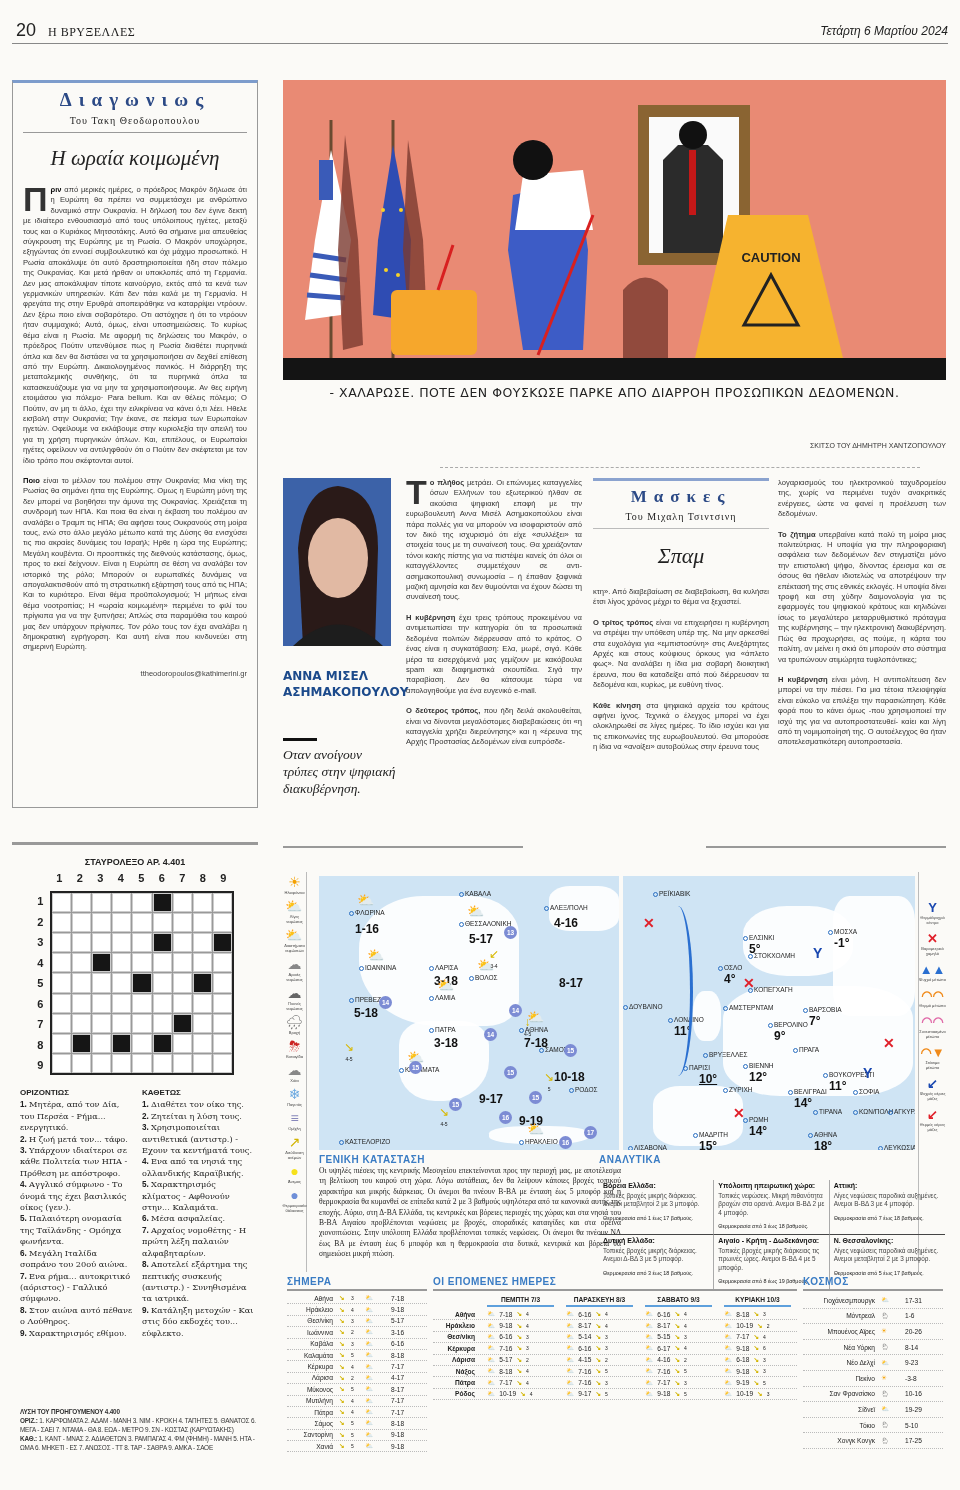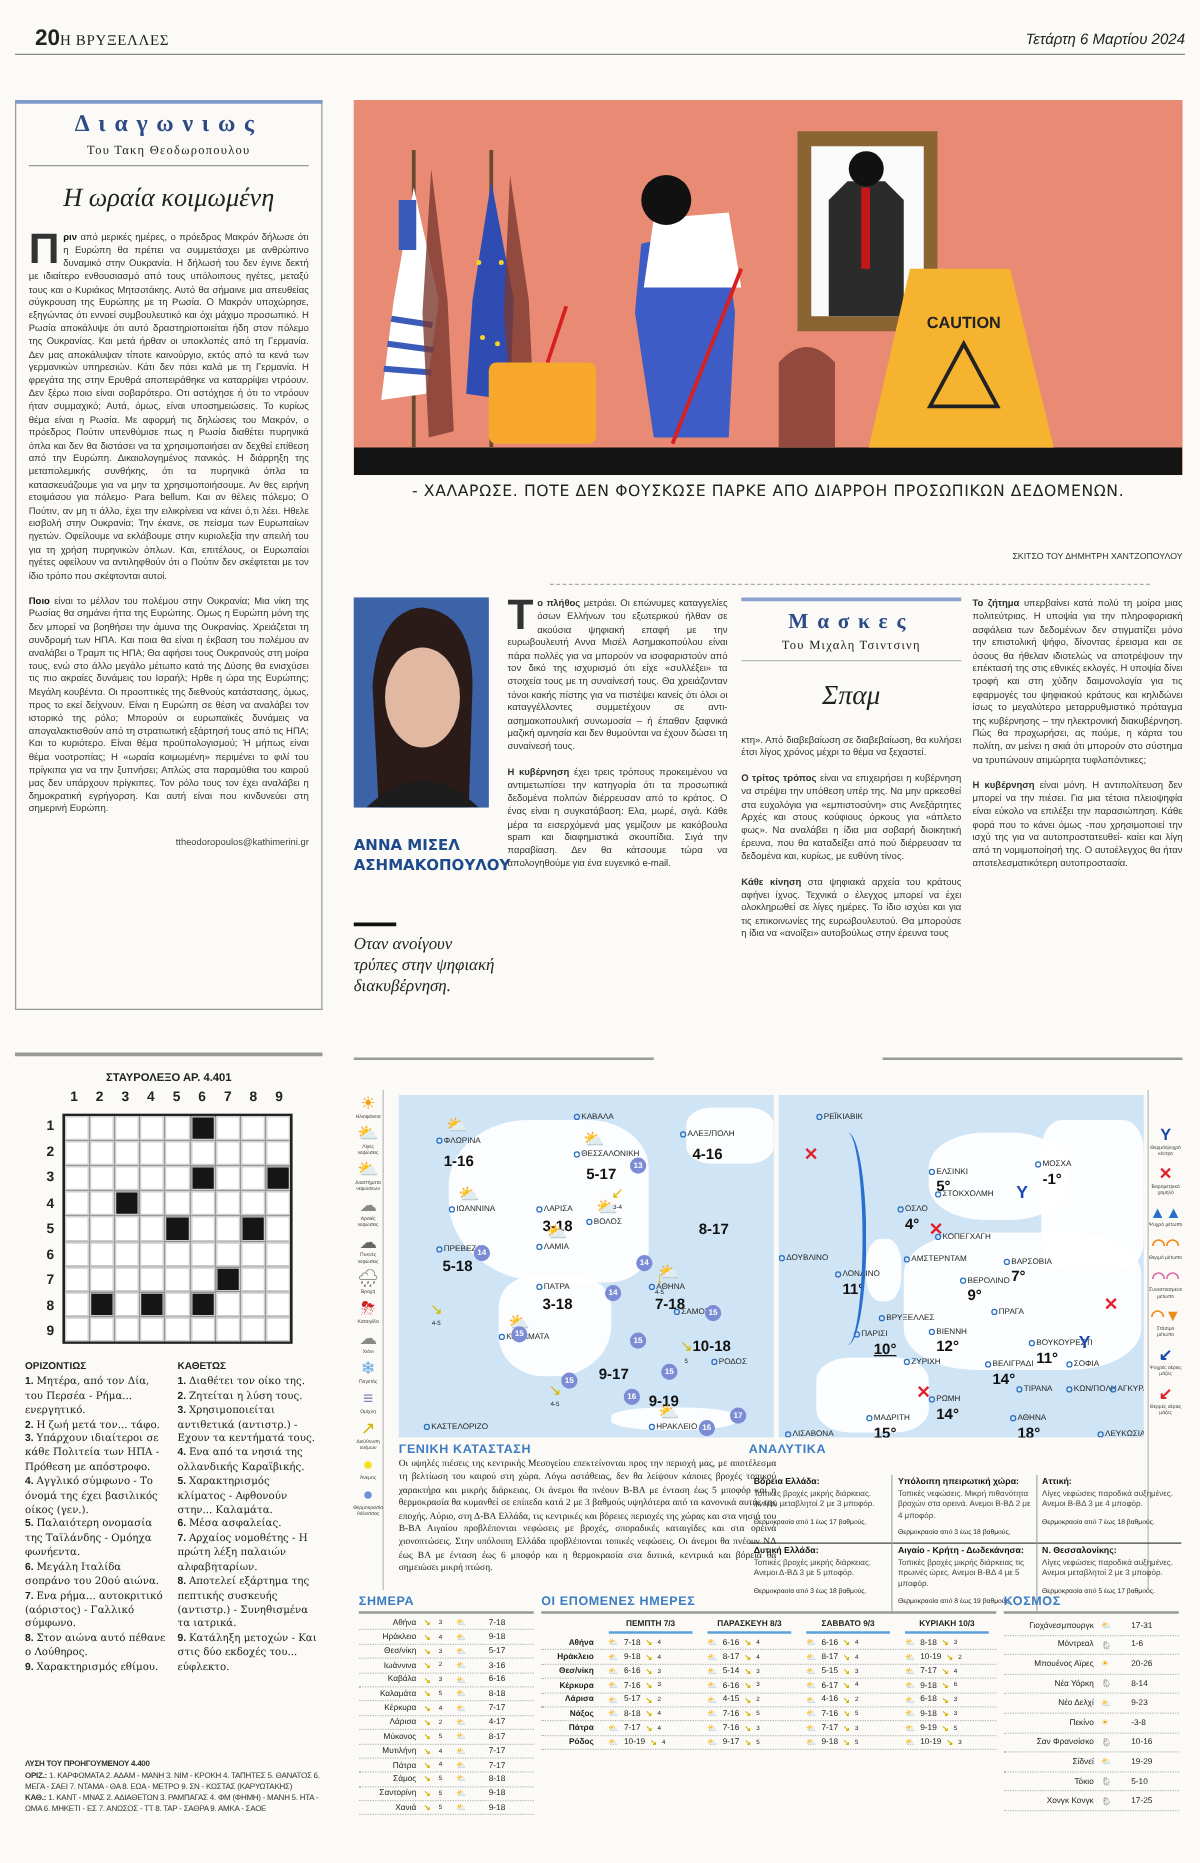--- a/index.html
+++ b/index.html
@@ -1,19 +1,19 @@
 <!DOCTYPE html>
 <html><head>
 <meta charset="utf-8">
 <style>
 *{box-sizing:border-box;margin:0;padding:0}
 body{width:960px;height:1490px;background:#fbfaf7;font-family:"Liberation Sans",sans-serif;color:#222;position:relative;overflow:hidden}
 .abs{position:absolute}
 .hdr{left:12px;top:14px;width:936px;height:30px;border-bottom:1px solid #888}
-.hdr .pg{position:absolute;left:16px;top:6px;font-weight:bold;font-size:18px}
+.hdr .pg{position:absolute;left:4px;top:6px;font-weight:normal;font-size:18px}
 .hdr .paper{position:absolute;left:36px;top:11px;font-size:12px;font-family:"Liberation Serif",serif;letter-spacing:.5px}
 .hdr .sec{position:absolute;left:0;right:0;top:4px;text-align:center;font-family:"Liberation Serif",serif;font-size:20px;letter-spacing:3px}
 .hdr .date{position:absolute;right:0;top:10px;font-style:italic;font-family:Liberation Sans, sans-serif;font-size:12px}
 .col1{left:12px;top:80px;width:246px;height:728px;border:1px solid #999;border-top:3px solid #7d9ccc;padding:6px 10px}
 .coltitle{text-align:center;font-family:"Liberation Serif",serif;color:#2c4a86;font-size:19px;letter-spacing:7px;font-weight:bold}
 .colauth{text-align:center;font-family:"Liberation Serif",serif;font-size:10px;letter-spacing:1px;margin-top:4px;padding-bottom:6px;border-bottom:1px solid #999}
 .headline{text-align:center;font-family:"Liberation Serif",serif;font-style:italic;font-size:21px;line-height:26px;margin:12px 0 14px}
 .body{font-size:7.6px;line-height:10.4px;text-align:justify;color:#333}
 .body p{margin-bottom:10px}
 .body b{color:#111}
@@ -159,34 +159,36 @@
     <path d="M10 168 Q55 125 100 168 Z" fill="#1d1d1d"></path>
   </svg>
 </div>
 <div class="abs pname">ΑΝΝΑ ΜΙΣΕΛ ΑΣΗΜΑΚΟΠΟΥΛΟΥ</div>
 <div class="abs pbar"></div>
 <div class="abs pquote">Οταν ανοίγουν τρύπες στην ψηφιακή διακυβέρνηση.</div>
 
 <div class="abs txtcol" style="left:406px;top:478px;width:176px">
   <p><span class="dropcap">Τ</span><b>ο πλήθος</b><span> μετράει. Οι επώνυμες καταγγελίες όσων Ελλήνων του εξωτερικού ήλθαν σε ακούσια ψηφιακή επαφή με την ευρωβουλευτή Αννα Μισέλ Ασημακοπούλου είναι πάρα πολλές για να μπορούν να ισοφαριστούν από τον δικό της ισχυρισμό ότι είχε «συλλέξει» τα στοιχεία τους με τη συναίνεσή τους. Θα χρειάζονταν τόνοι κακής πίστης για να πιστέψει κανείς ότι όλοι οι καταγγέλλοντες συμμετέχουν σε αντι-ασημακοπουλική συνωμοσία – ή έπαθαν ξαφνικά μαζική αμνησία και δεν θυμούνται να έχουν δώσει τη συναίνεσή τους.</span></p>
   <p><b>Η κυβέρνηση</b><span> έχει τρεις τρόπους προκειμένου να αντιμετωπίσει την κατηγορία ότι τα προσωπικά δεδομένα πολιτών διέρρευσαν από το κράτος. Ο ένας είναι η συγκατάβαση: Ελα, μωρέ, σιγά. Κάθε μέρα τα εισερχόμενά μας γεμίζουν με κακόβουλα spam και διαφημιστικά σκουπίδια. Σιγά την παραβίαση. Δεν θα κάτσουμε τώρα να απολογηθούμε για ένα ευγενικό e-mail.</span></p>
+  <p><b>Ο δεύτερος τρόπος,</b><span> που ήδη δειλά ακολουθείται, είναι να δίνονται μεγαλόστομες διαβεβαιώσεις ότι «η καταγγελία χρήζει διερεύνησης» και η «έρευνα της Αρχής Προστασίας Δεδομένων είναι ευπρόσδε-</span></p>
 </div>
 
 <div class="abs maskes">
   <div class="coltitle">Μασκες</div>
   <div class="colauth">Του Μιχαλη Τσιντσινη</div>
   <div class="spam">Σπαμ</div>
   <div class="txtcol">
     <p><span>κτη». Από διαβεβαίωση σε διαβεβαίωση, θα κυλήσει έτσι λίγος χρόνος μέχρι το θέμα να ξεχαστεί.</span></p>
     <p><b>Ο τρίτος τρόπος</b><span> είναι να επιχειρήσει η κυβέρνηση να στρέψει την υπόθεση υπέρ της. Να μην αρκεσθεί στα ευχολόγια για «εμπιστοσύνη» στις Ανεξάρτητες Αρχές και στους κούφιους όρκους για «άπλετο φως». Να αναλάβει η ίδια μια σοβαρή διοικητική έρευνα, που θα καταδείξει από πού διέρρευσαν τα δεδομένα και, κυρίως, με ευθύνη τίνος.</span></p>
     <p><b>Κάθε κίνηση</b><span> στα ψηφιακά αρχεία του κράτους αφήνει ίχνος. Τεχνικά ο έλεγχος μπορεί να έχει ολοκληρωθεί σε λίγες ημέρες. Το ίδιο ισχύει και για τις επικοινωνίες της ευρωβουλευτού. Θα μπορούσε η ίδια να «ανοίξει» αυτοβούλως στην έρευνα τους</span></p>
   </div>
 </div>
 
 <div class="abs txtcol" style="left:778px;top:478px;width:168px">
+  <p><span>λογαριασμούς του ηλεκτρονικού ταχυδρομείου της, χωρίς να περιμένει τυχόν ανακριτικές ενέργειες, ώστε να φανεί η προέλευση των δεδομένων.</span></p>
   <p><b>Το ζήτημα</b><span> υπερβαίνει κατά πολύ τη μοίρα μιας πολιτεύτριας. Η υποψία για την πληροφοριακή ασφάλεια των δεδομένων δεν στιγματίζει μόνο την επιστολική ψήφο, δίνοντας έρεισμα και σε όσους θα ήθελαν ιδιοτελώς να αποτρέψουν την επέκτασή της στις εθνικές εκλογές. Η υποψία δίνει τροφή και στη χύδην δαιμονολογία για τις εφαρμογές του ψηφιακού κράτους και κηλιδώνει ίσως το μεγαλύτερο μεταρρυθμιστικό πρόταγμα της κυβέρνησης – την ηλεκτρονική διακυβέρνηση. Πώς θα προχωρήσει, ας πούμε, η κάρτα του πολίτη, αν μείνει η σκιά ότι μπορούν στο σύστημα να τρυπώνουν ατιμώρητα τυφλοπόντικες;</span></p>
   <p><b>Η κυβέρνηση</b><span> είναι μόνη. Η αντιπολίτευση δεν μπορεί να την πιέσει. Για μια τέτοια πλειοψηφία είναι εύκολο να επιλέξει την παρασιώπηση. Κάθε φορά που το κάνει όμως -που χρησιμοποιεί την ισχύ της για να αυτοπροστατευθεί- καίει και λίγη από τη νομιμοποίησή της. Ο αυτοέλεγχος θα ήταν αποτελεσματικότερη αυτοπροστασία.</span></p>
 </div>
 
 <div class="abs xw">
   <div class="xwtitle">ΣΤΑΥΡΟΛΕΞΟ ΑΡ. 4.401</div>
   <div class="colnums" id="colnums">
       <span>1</span>
       <span>2</span>
       <span>3</span>

